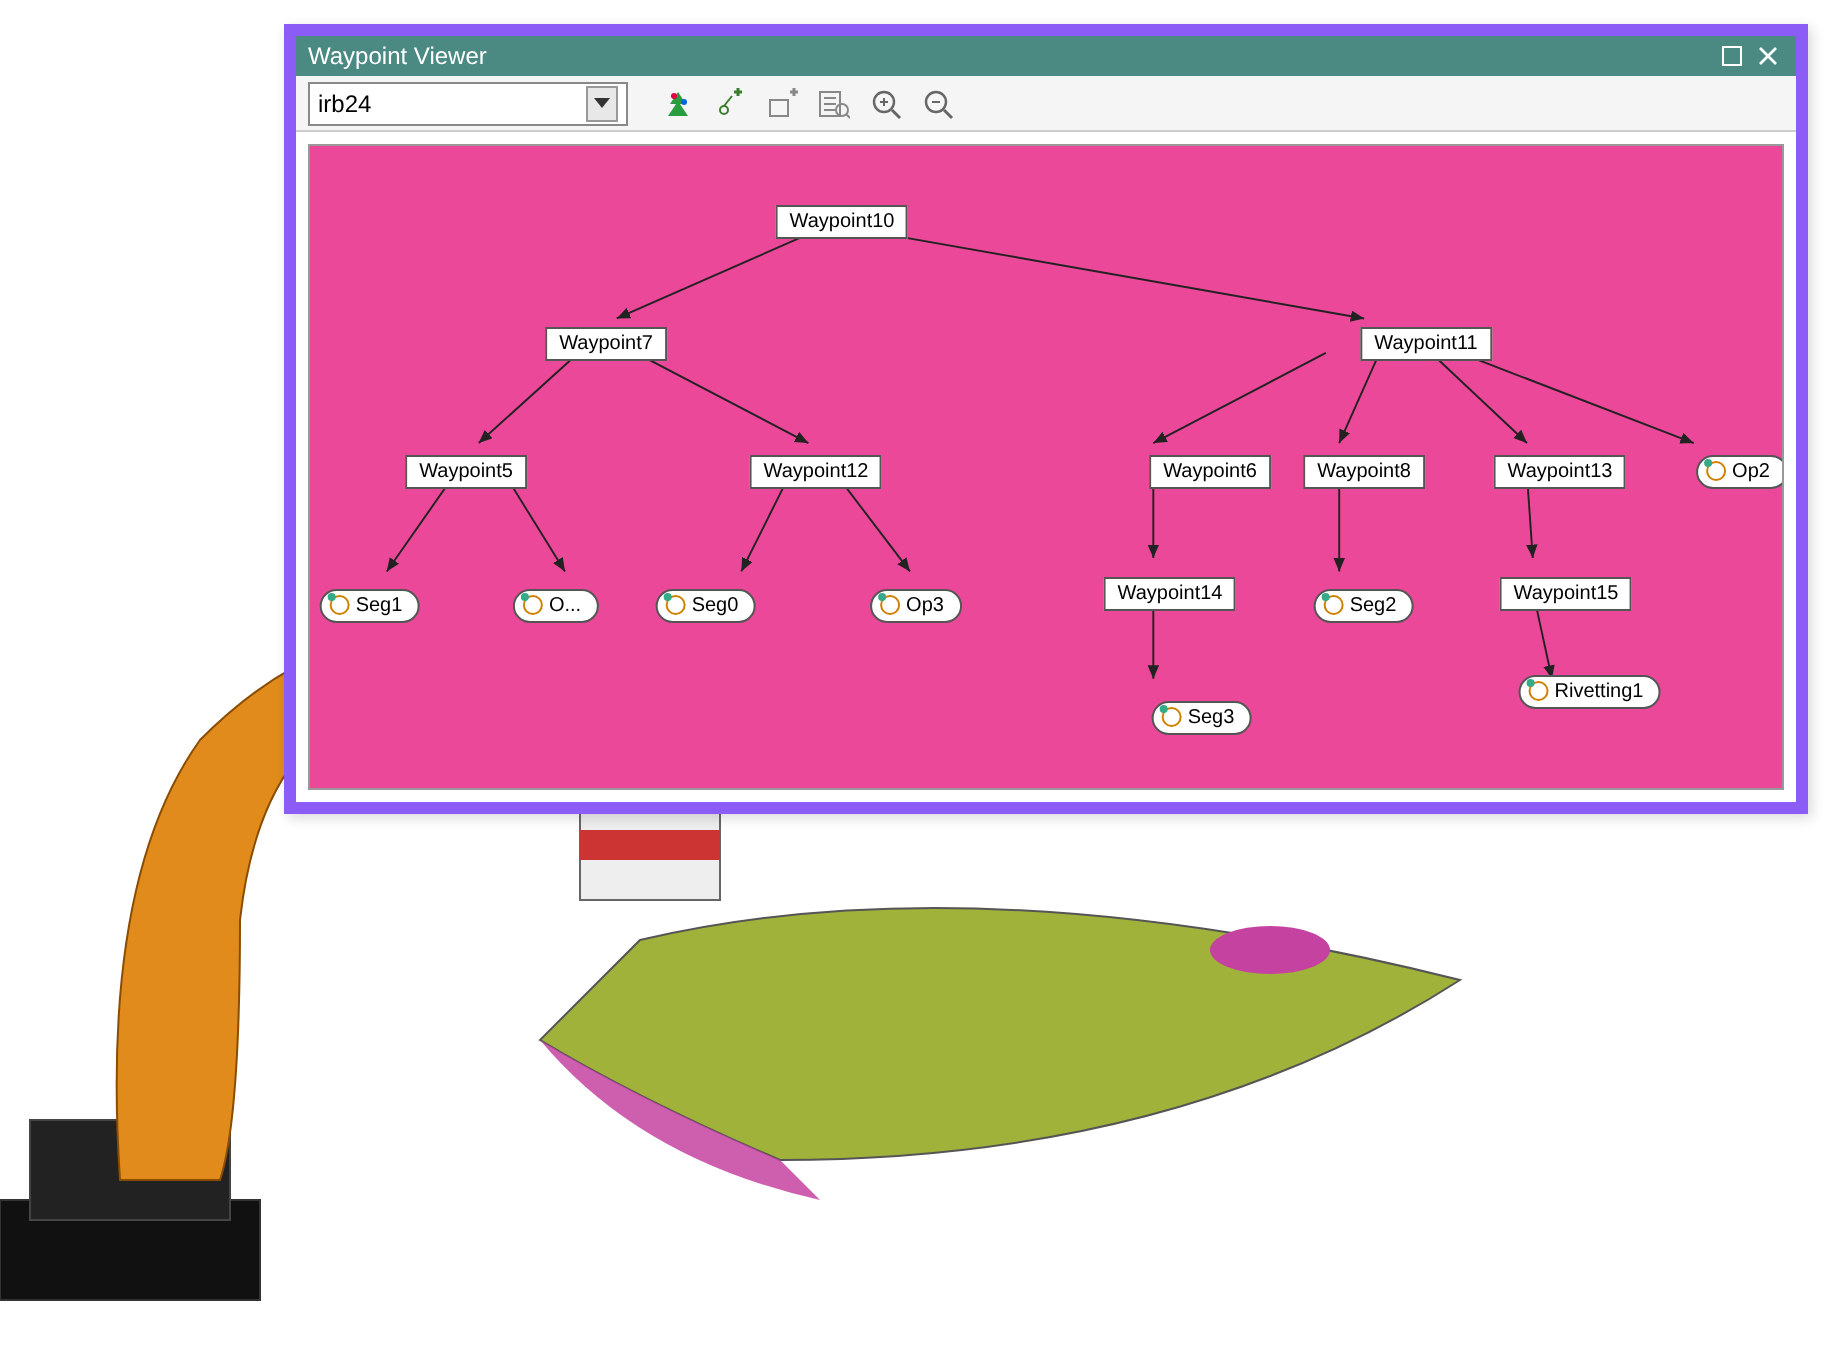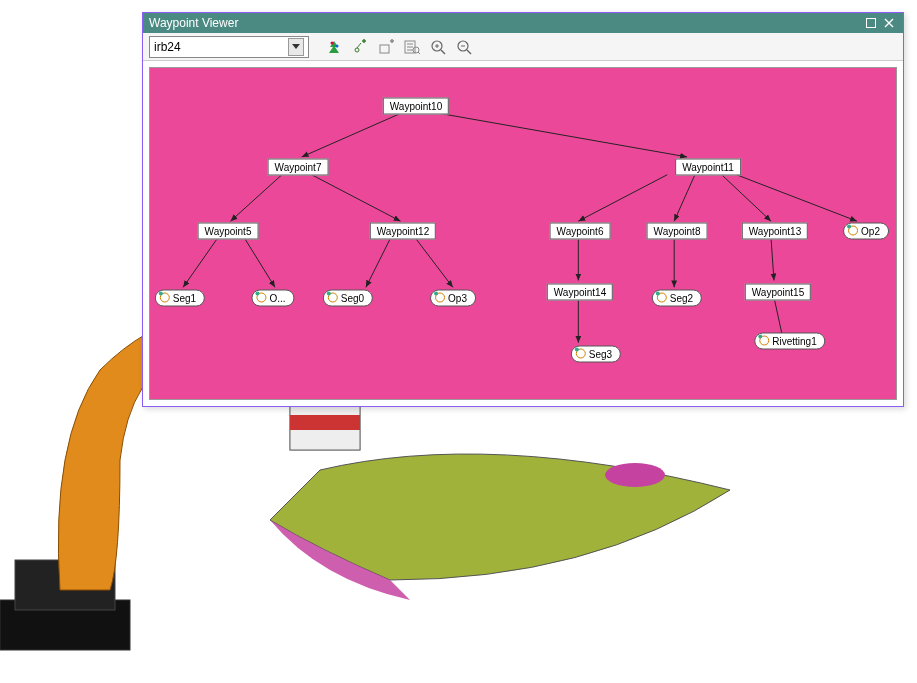--- a/index.html
+++ b/index.html
@@ -10,21 +10,21 @@
     background: #fff;
     width: 917px;
     height: 683px;
     overflow: hidden;
     position: relative;
   }
   .window {
     position: absolute;
     left: 142px; top: 12px;
     width: 762px; height: 395px;
-    border: 1px solid #8b5cf6;
+    border: 6px solid #8b5cf6;
     background: #fff;
     box-shadow: 2px 2px 6px rgba(0,0,0,0.15);
   }
   .titlebar {
     height: 20px;
     background: #4a8a82;
     color: #fff;
     display: flex;
     align-items: center;
     padding: 0 6px;
@@ -251,21 +251,21 @@
       </g>
     </svg>
 
     <div class="node-box" style="left:266px; top:38px">Waypoint10</div>
 
     <div class="node-box" style="left:148px; top:99px">Waypoint7</div>
     <div class="node-box" style="left:558px; top:99px">Waypoint11</div>
 
     <div class="node-box" style="left:78px; top:163px">Waypoint5</div>
     <div class="node-box" style="left:253px; top:163px">Waypoint12</div>
-    <div class="node-box" style="left:430px; top:163px">Waypoint6</div>
+    <div class="node-box" style="left:450px; top:163px">Waypoint6</div>
     <div class="node-box" style="left:527px; top:163px">Waypoint8</div>
     <div class="node-box" style="left:625px; top:163px">Waypoint13</div>
 
     <div class="node-box" style="left:430px; top:224px">Waypoint14</div>
     <div class="node-box" style="left:628px; top:224px">Waypoint15</div>
 
     <div class="node-pill" style="left:30px; top:230px">
         <span class="pill-icon"></span>
         <span>Seg1</span>
       </div>

